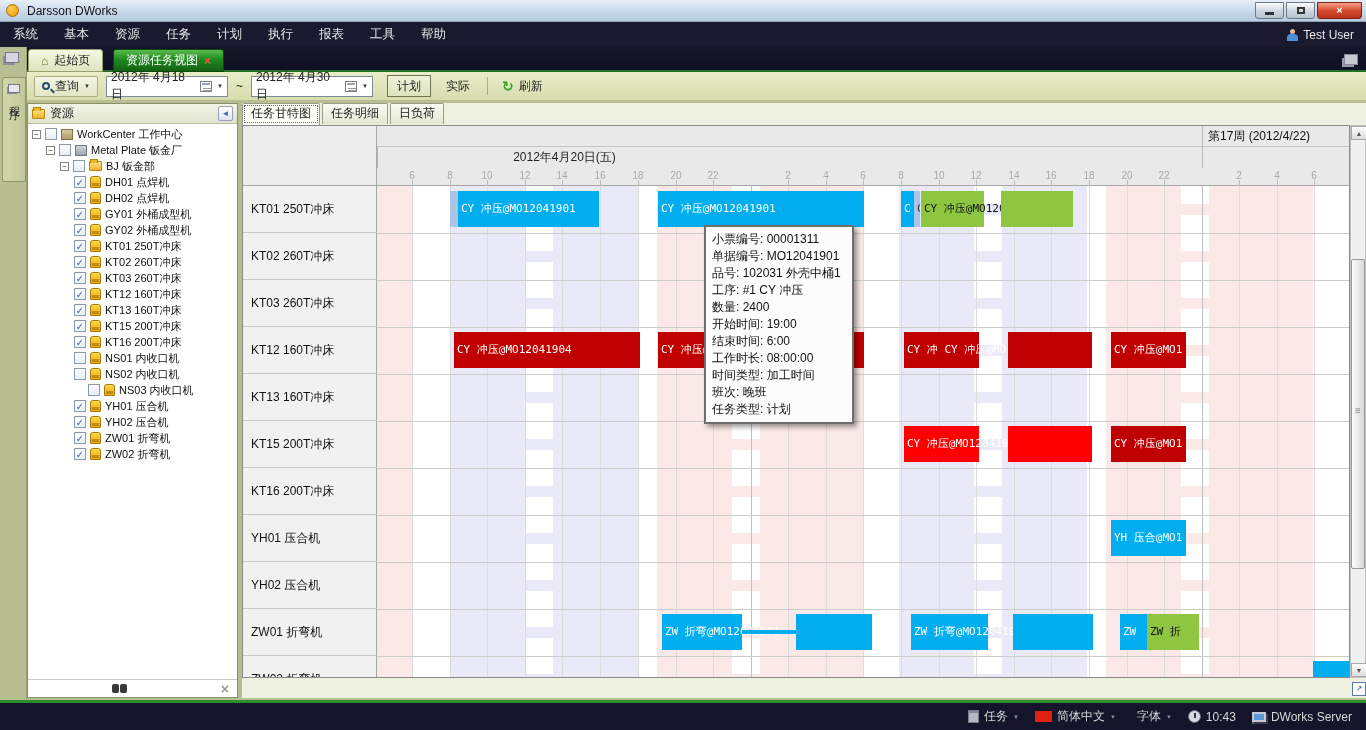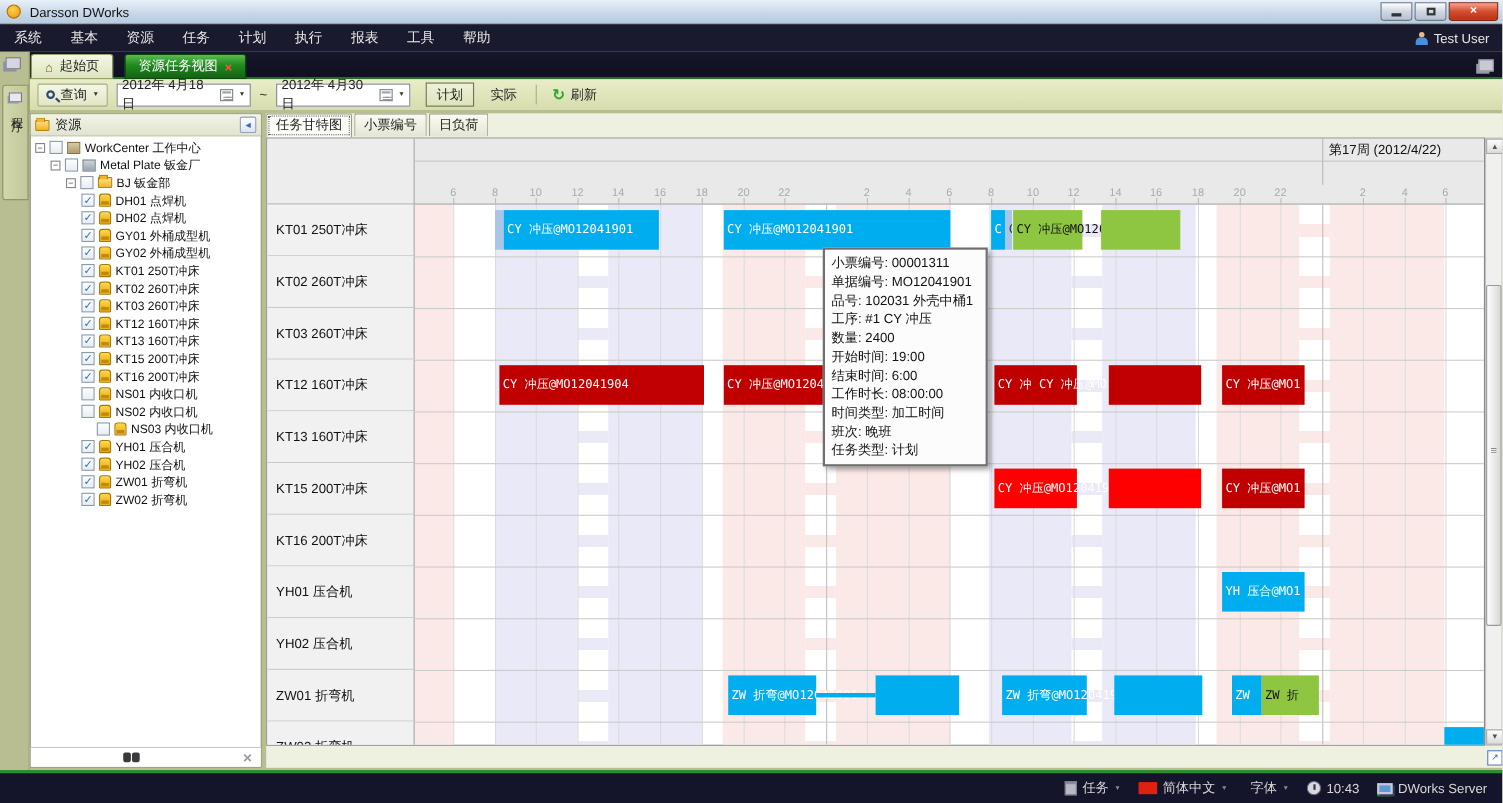--- a/index.html
+++ b/index.html
@@ -122,21 +122,21 @@
   .gridline.major { background:#c0c0c0; top:20px; }
   .row-label { position:absolute; left:0; width:134px; height:47px; background:#f1f1f1; border-right:1px solid #a7a7a7;
     border-bottom:1px solid #c9c9c9; font-size:12px; color:#111; line-height:46px; padding-left:8px; z-index:5; white-space:nowrap; }
   .row-line { position:absolute; left:134px; right:0; height:1px; background:#cccccc; z-index:2; }
   .bar { position:absolute; height:36px; z-index:3; font-size:11px; font-family:"DejaVu Sans Mono","Liberation Mono",monospace;
     line-height:36px; padding-left:3px; white-space:nowrap; overflow:hidden; }
   .bar.ov { overflow:visible; }
   .bar.connector { height:4px; padding:0; }
   
   #tooltip { position:absolute; left:461px; top:99px; width:150px; background:#fcfcfc; border:2px solid #6e6e6e;
-    box-shadow:3px 3px 5px rgba(0,0,0,.4); z-index:9; padding:4px 6px;margin-left:44px; }
+    box-shadow:3px 3px 5px rgba(0,0,0,.4); z-index:9; padding:4px 6px; }
   .tt-line { font-size:12px; color:#111; line-height:17px; white-space:nowrap; }
 
   
   #hscroll { position:absolute; left:0; top:577px; width:1108px; height:16px; background:#f0f0ee; border:1px solid #c2c2c2; }
   .sb-btn { position:absolute; width:16px; height:14px; background:linear-gradient(#fdfdfd,#dcdcdc); border:1px solid #a8a8a8;
     font-size:7px; color:#555; text-align:center; line-height:13px; }
   #hs-left { left:0; top:0; } #hs-right { right:0; top:0; }
   #hs-thumb { position:absolute; left:201px; top:0; width:174px; height:14px; background:linear-gradient(#fdfdfd,#d8d8d8);
     border:1px solid #9a9a9a; border-radius:2px; font-size:8px; color:#888; text-align:center; line-height:13px; letter-spacing:1px; }
   #vscroll { position:absolute; left:1108px; top:22px; width:16px; height:553px; background:#f0f0ee; border:1px solid #c2c2c2; }
@@ -362,26 +362,27 @@
       </div>
     <div id="rp-bottom">
       <span id="binoculars"></span>
       <span id="rp-close">×</span>
     </div>
   </div>
 
   <div id="gantt-panel">
     <div id="gantt-tabs">
         <div class="gtab active">任务甘特图</div>
-        <div class="gtab">小票编号</div>
+        <div class="gtab">任务明细</div>
         <div class="gtab">日负荷</div>
       </div>
     <div id="gantt-table">
       <div id="gt-head-right">
           <div class="mid-line"></div>
+          <div class="day-cell" style="left: 0px; width: 374px;">2012年4月20日(五)</div>
           <div class="day-cell" style="left: 825px; width: 149px;"></div>
           <div class="week-cell" style="left: 825px; width: 163px;">第17周 (2012/4/22)</div>
           <div class="hour-label" style="left: 35px;">6</div>
           <div class="tick" style="left: 35px;"></div>
           <div class="hour-label" style="left: 73px;">8</div>
           <div class="tick" style="left: 73px;"></div>
           <div class="hour-label" style="left: 110px;">10</div>
           <div class="tick" style="left: 110px;"></div>
           <div class="hour-label" style="left: 148px;">12</div>
           <div class="tick" style="left: 148px;"></div>

